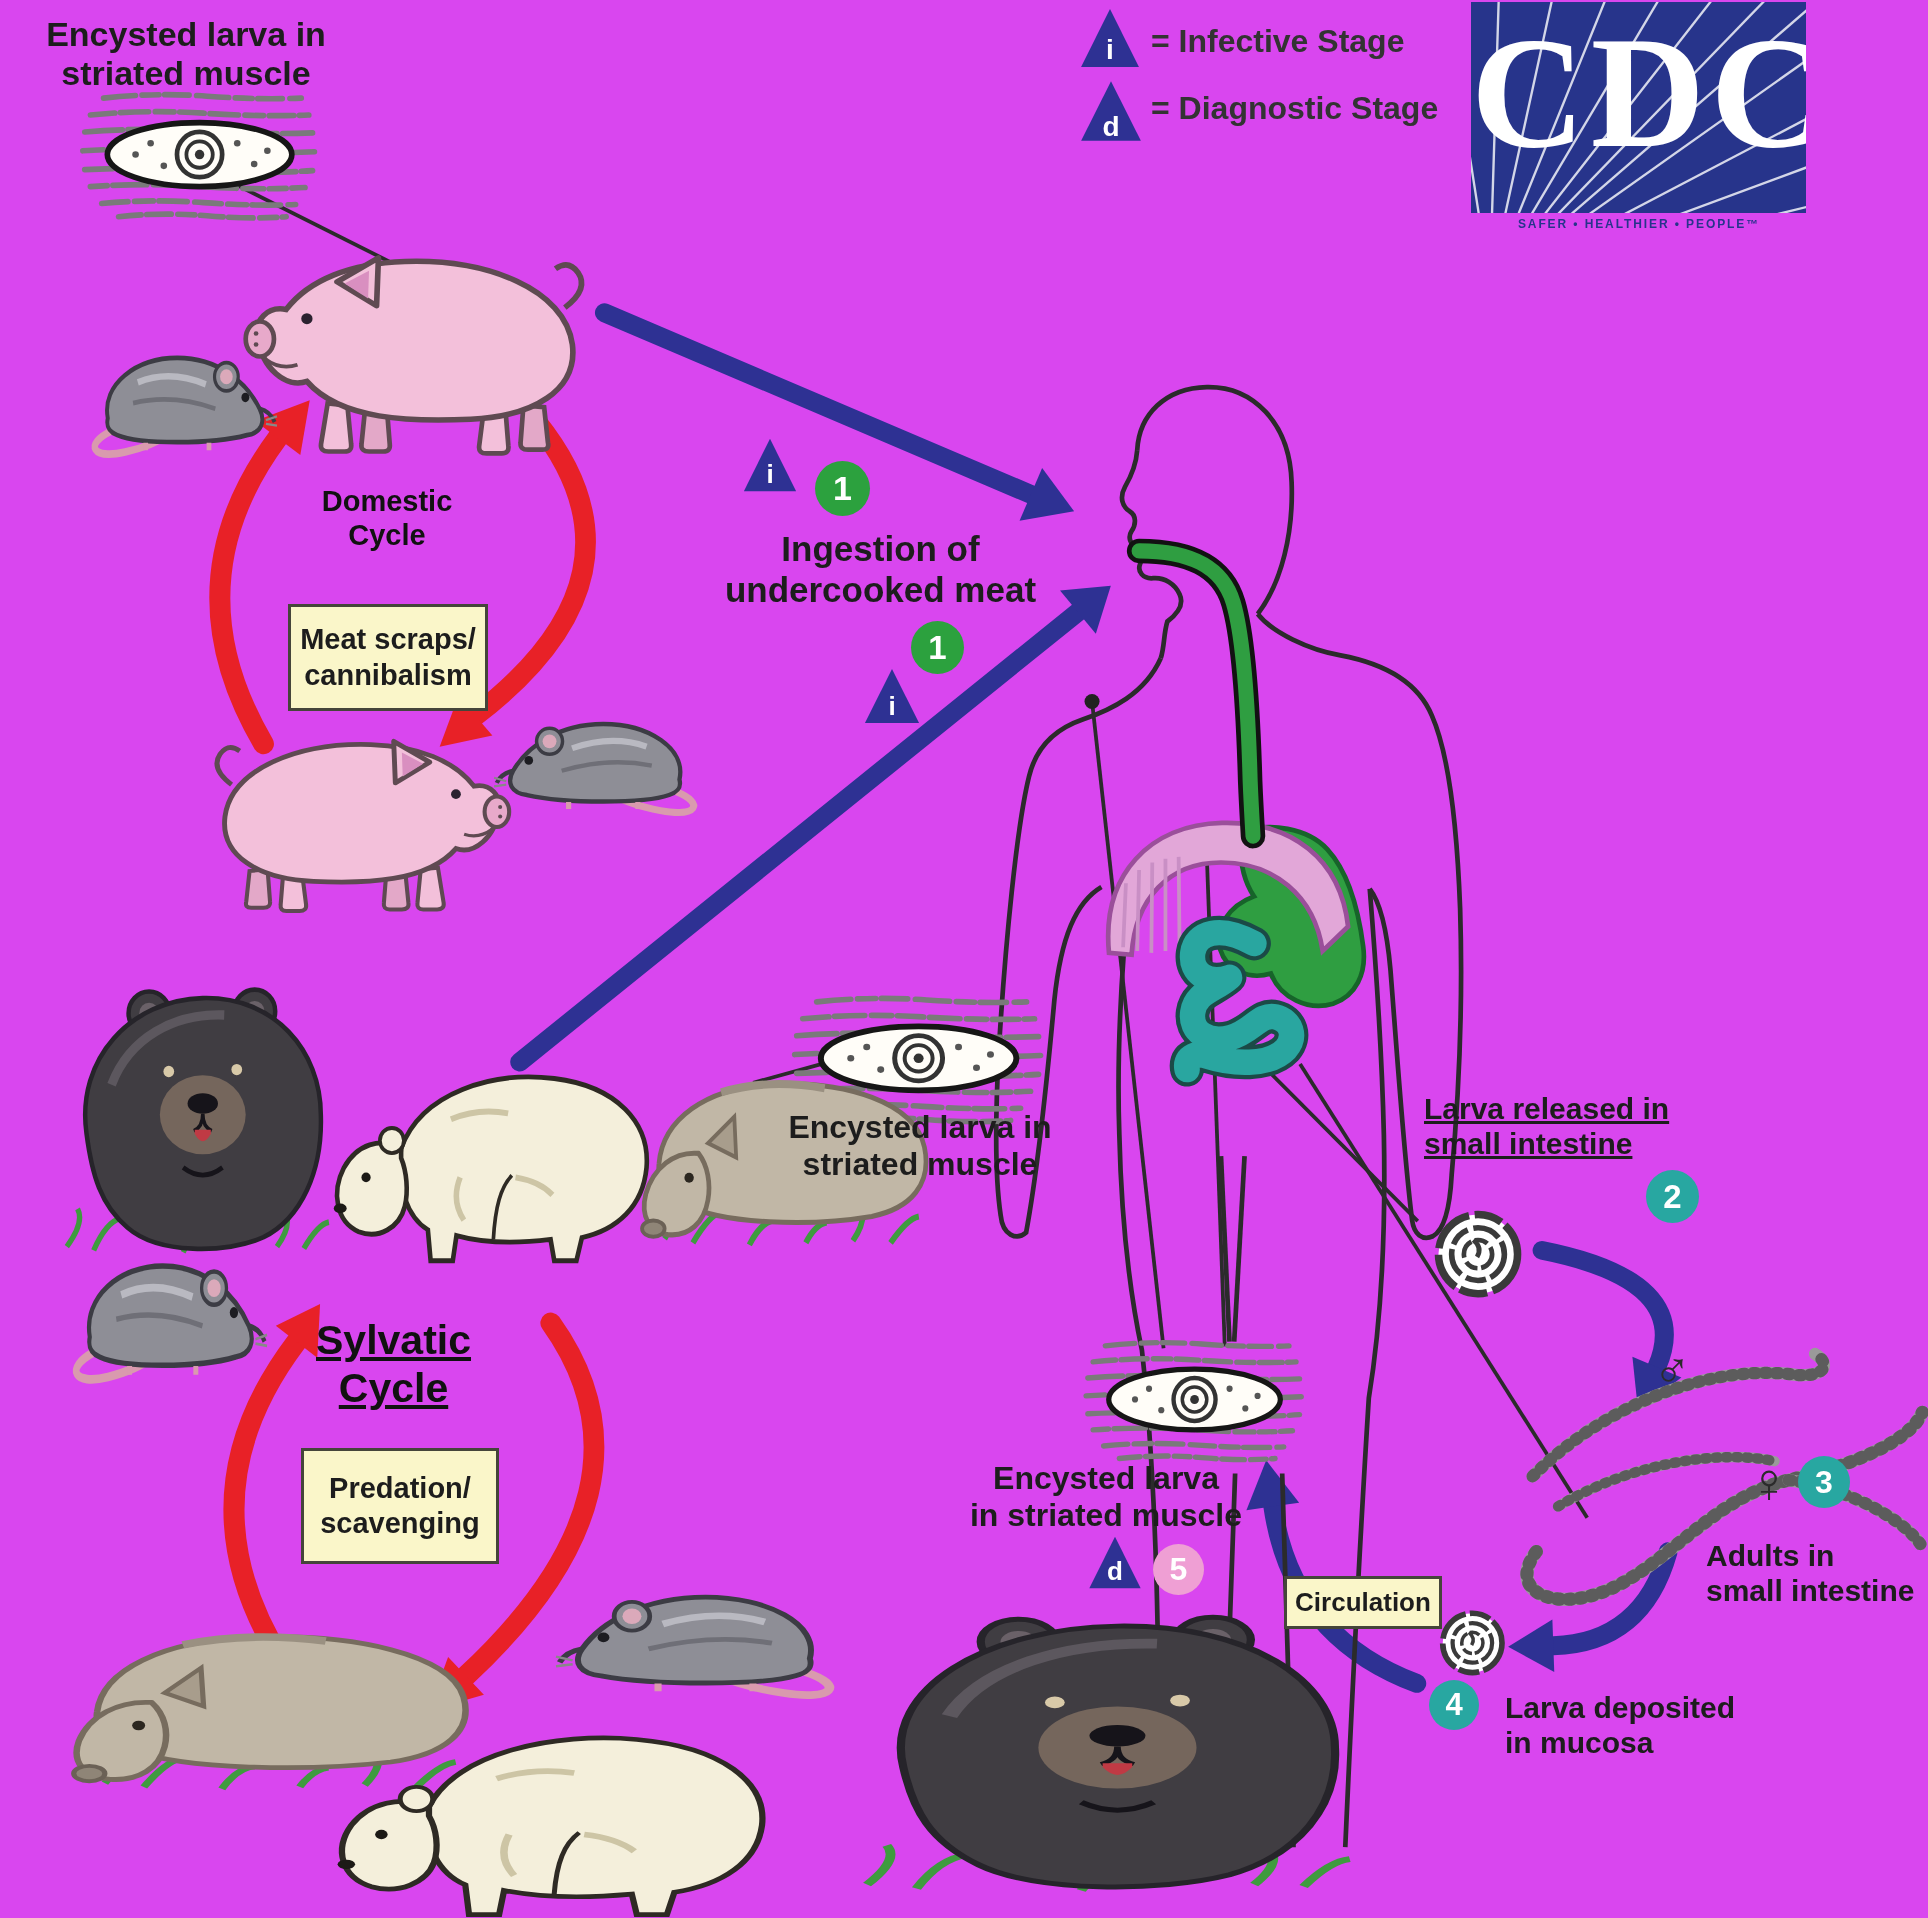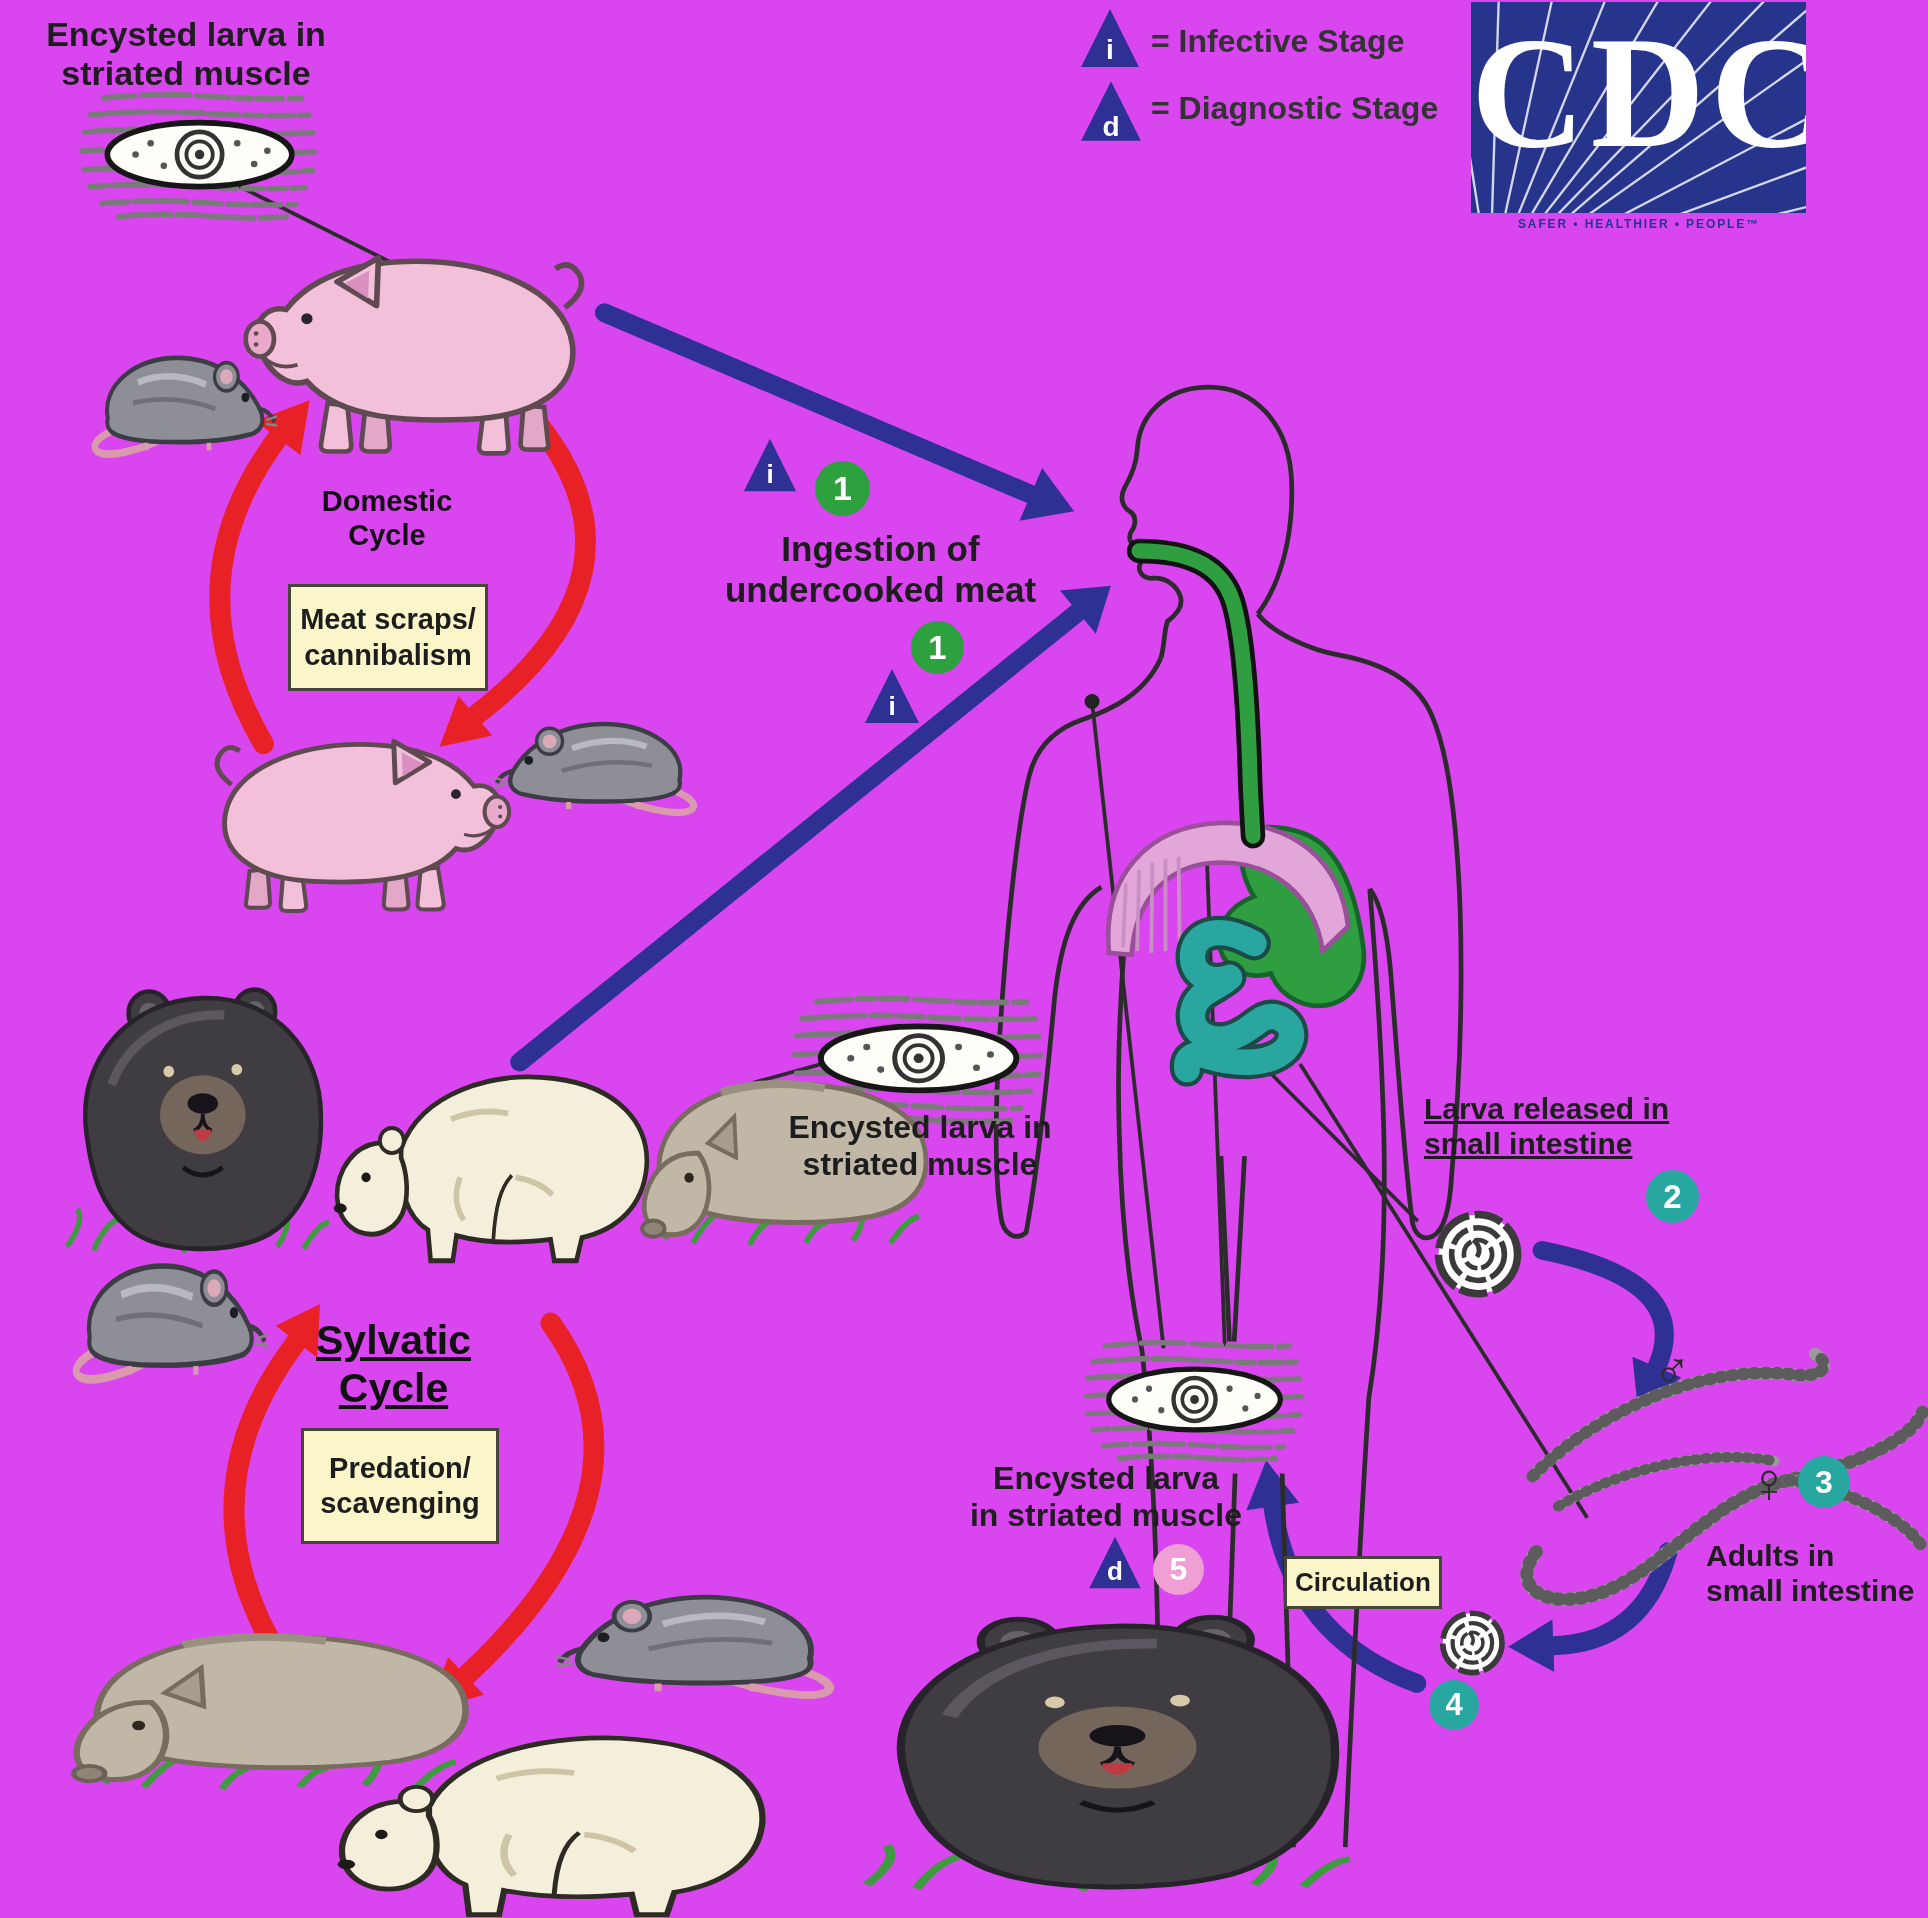--- a/index.html
+++ b/index.html
@@ -5,21 +5,21 @@
   html,body{margin:0;padding:0;background:#ffffff;}
   .canvas{position:relative;width:1928px;height:1918px;background:#d946ef;overflow:hidden;
           font-family:"Liberation Sans",sans-serif;}
   .art{position:absolute;left:0;top:0;width:1928px;height:1918px;}
   .lbl{position:absolute;white-space:pre-line;color:#1d1d1d;font-weight:700;
        text-align:center;line-height:1.16;}
   .lbl.left{text-align:left;}
   .title{position:absolute;white-space:pre-line;color:#111;font-weight:700;
          text-align:center;line-height:1.18;}
   .ybox{position:absolute;background:#faf6c9;border:3.8px solid #45453a;box-sizing:border-box;
-        display:flex;align-items:center;justify-content:center;}
+        display:flex;align-items:center;justify-content:center;margin-top:20px;}
   .ybox span{white-space:pre-line;text-align:center;color:#1d1d1d;font-weight:700;line-height:1.22;}
   .badge{position:absolute;border-radius:50%;color:#fff;font-weight:700;
          display:flex;align-items:center;justify-content:center;}
   .badge.green{background:#2ca13e;}
   .badge.teal{background:#28a7a1;}
   .badge.pink{background:#ef9fd4;}
   .tri{position:absolute;}
   .tri svg{position:absolute;left:0;top:0;width:100%;height:100%;}
   .tri .tri-letter{position:absolute;left:0;right:0;bottom:6%;text-align:center;
        color:#fff;font-weight:700;}
@@ -274,20 +274,22 @@
 
   <div class="lbl" style="left:959px;top:1460px;width:294px;font-size:32px;">Encysted larva
 in striated muscle</div>
 
   <div class="lbl left" style="left:1424px;top:1092px;width:254px;font-size:30px;text-decoration:underline;">Larva released in
 small intestine</div>
 
   <div class="lbl left" style="left:1706px;top:1539px;width:226px;font-size:30px;">Adults in
 small intestine</div>
 
+  <div class="lbl left" style="left:1505px;top:1691px;width:245px;font-size:30px;">Larva deposited
+in mucosa</div>
 
   <div class="ybox" style="left:1284px;top:1556px;width:158px;height:53px;border-width:3.8px;">
     <span style="font-size:26px;">Circulation</span>
   </div>
 
   <div class="tri" style="left:1079px;top:5.6px;width:62px;height:64px;">
     <svg viewBox="0 0 60 60">
         <polygon points="30,2 58,58 2,58" fill="#2e3193"></polygon>
       </svg>
     <span class="tri-letter" style="font-size:28px;">i</span>

